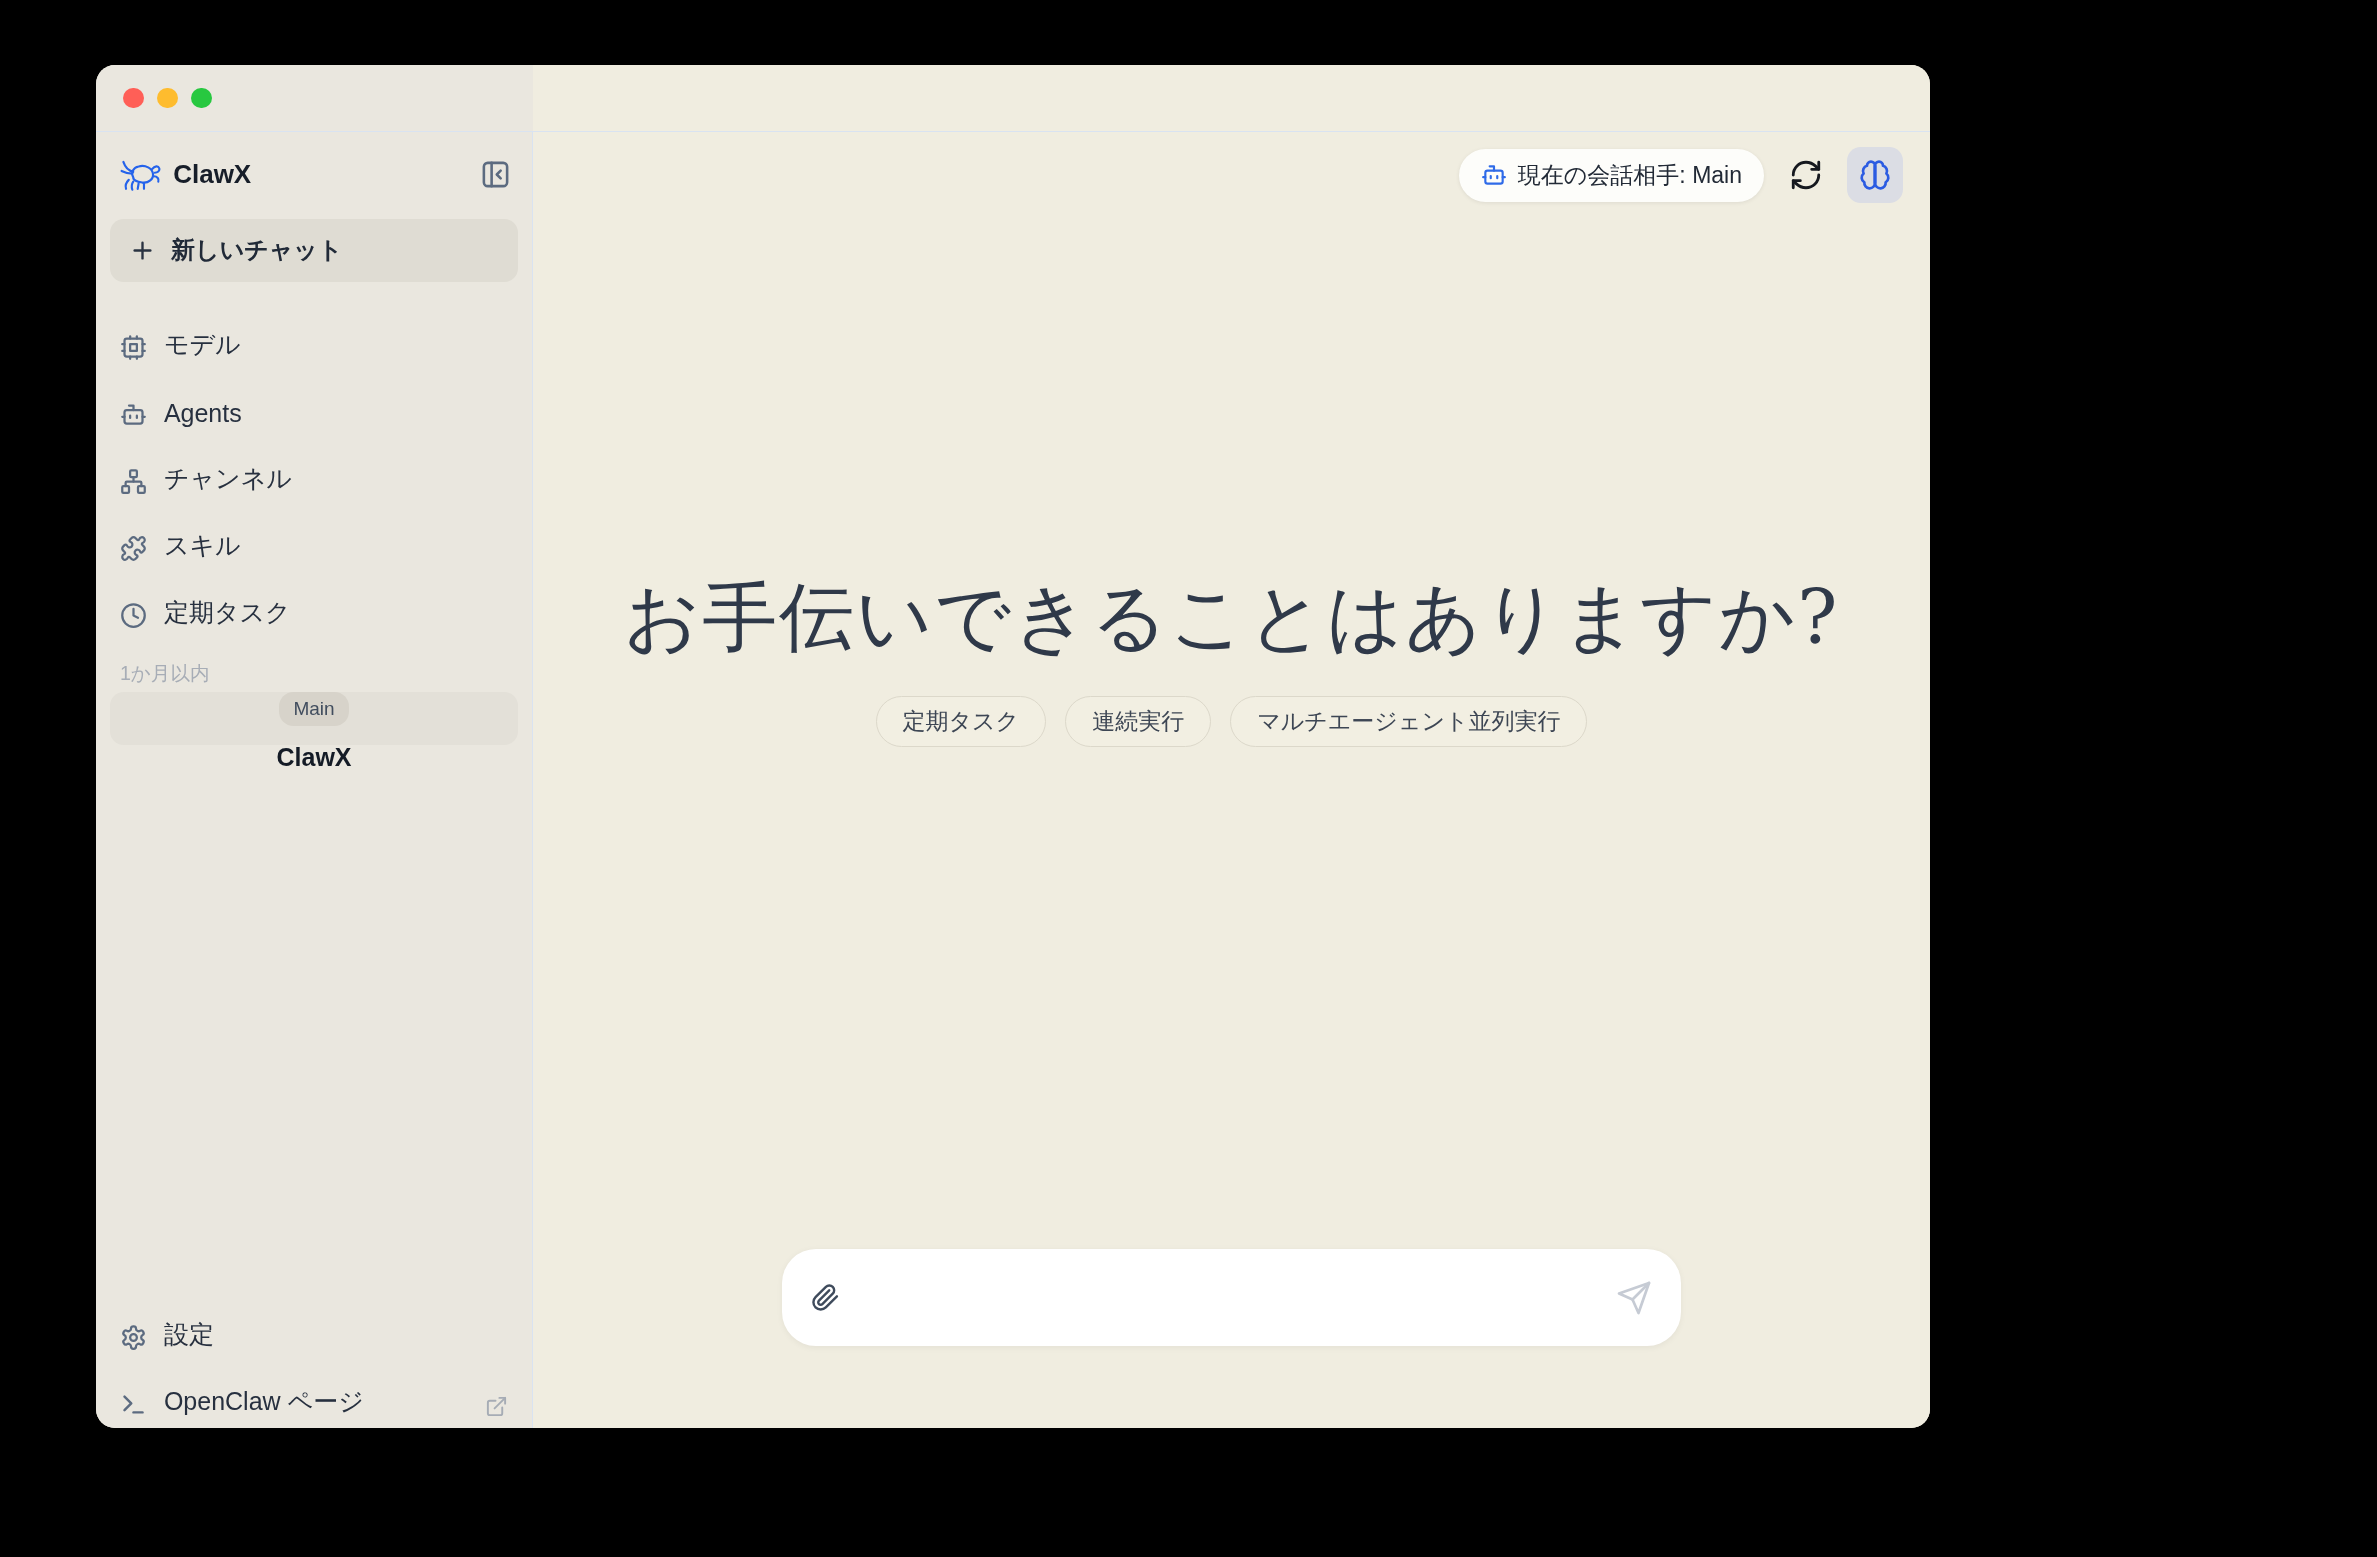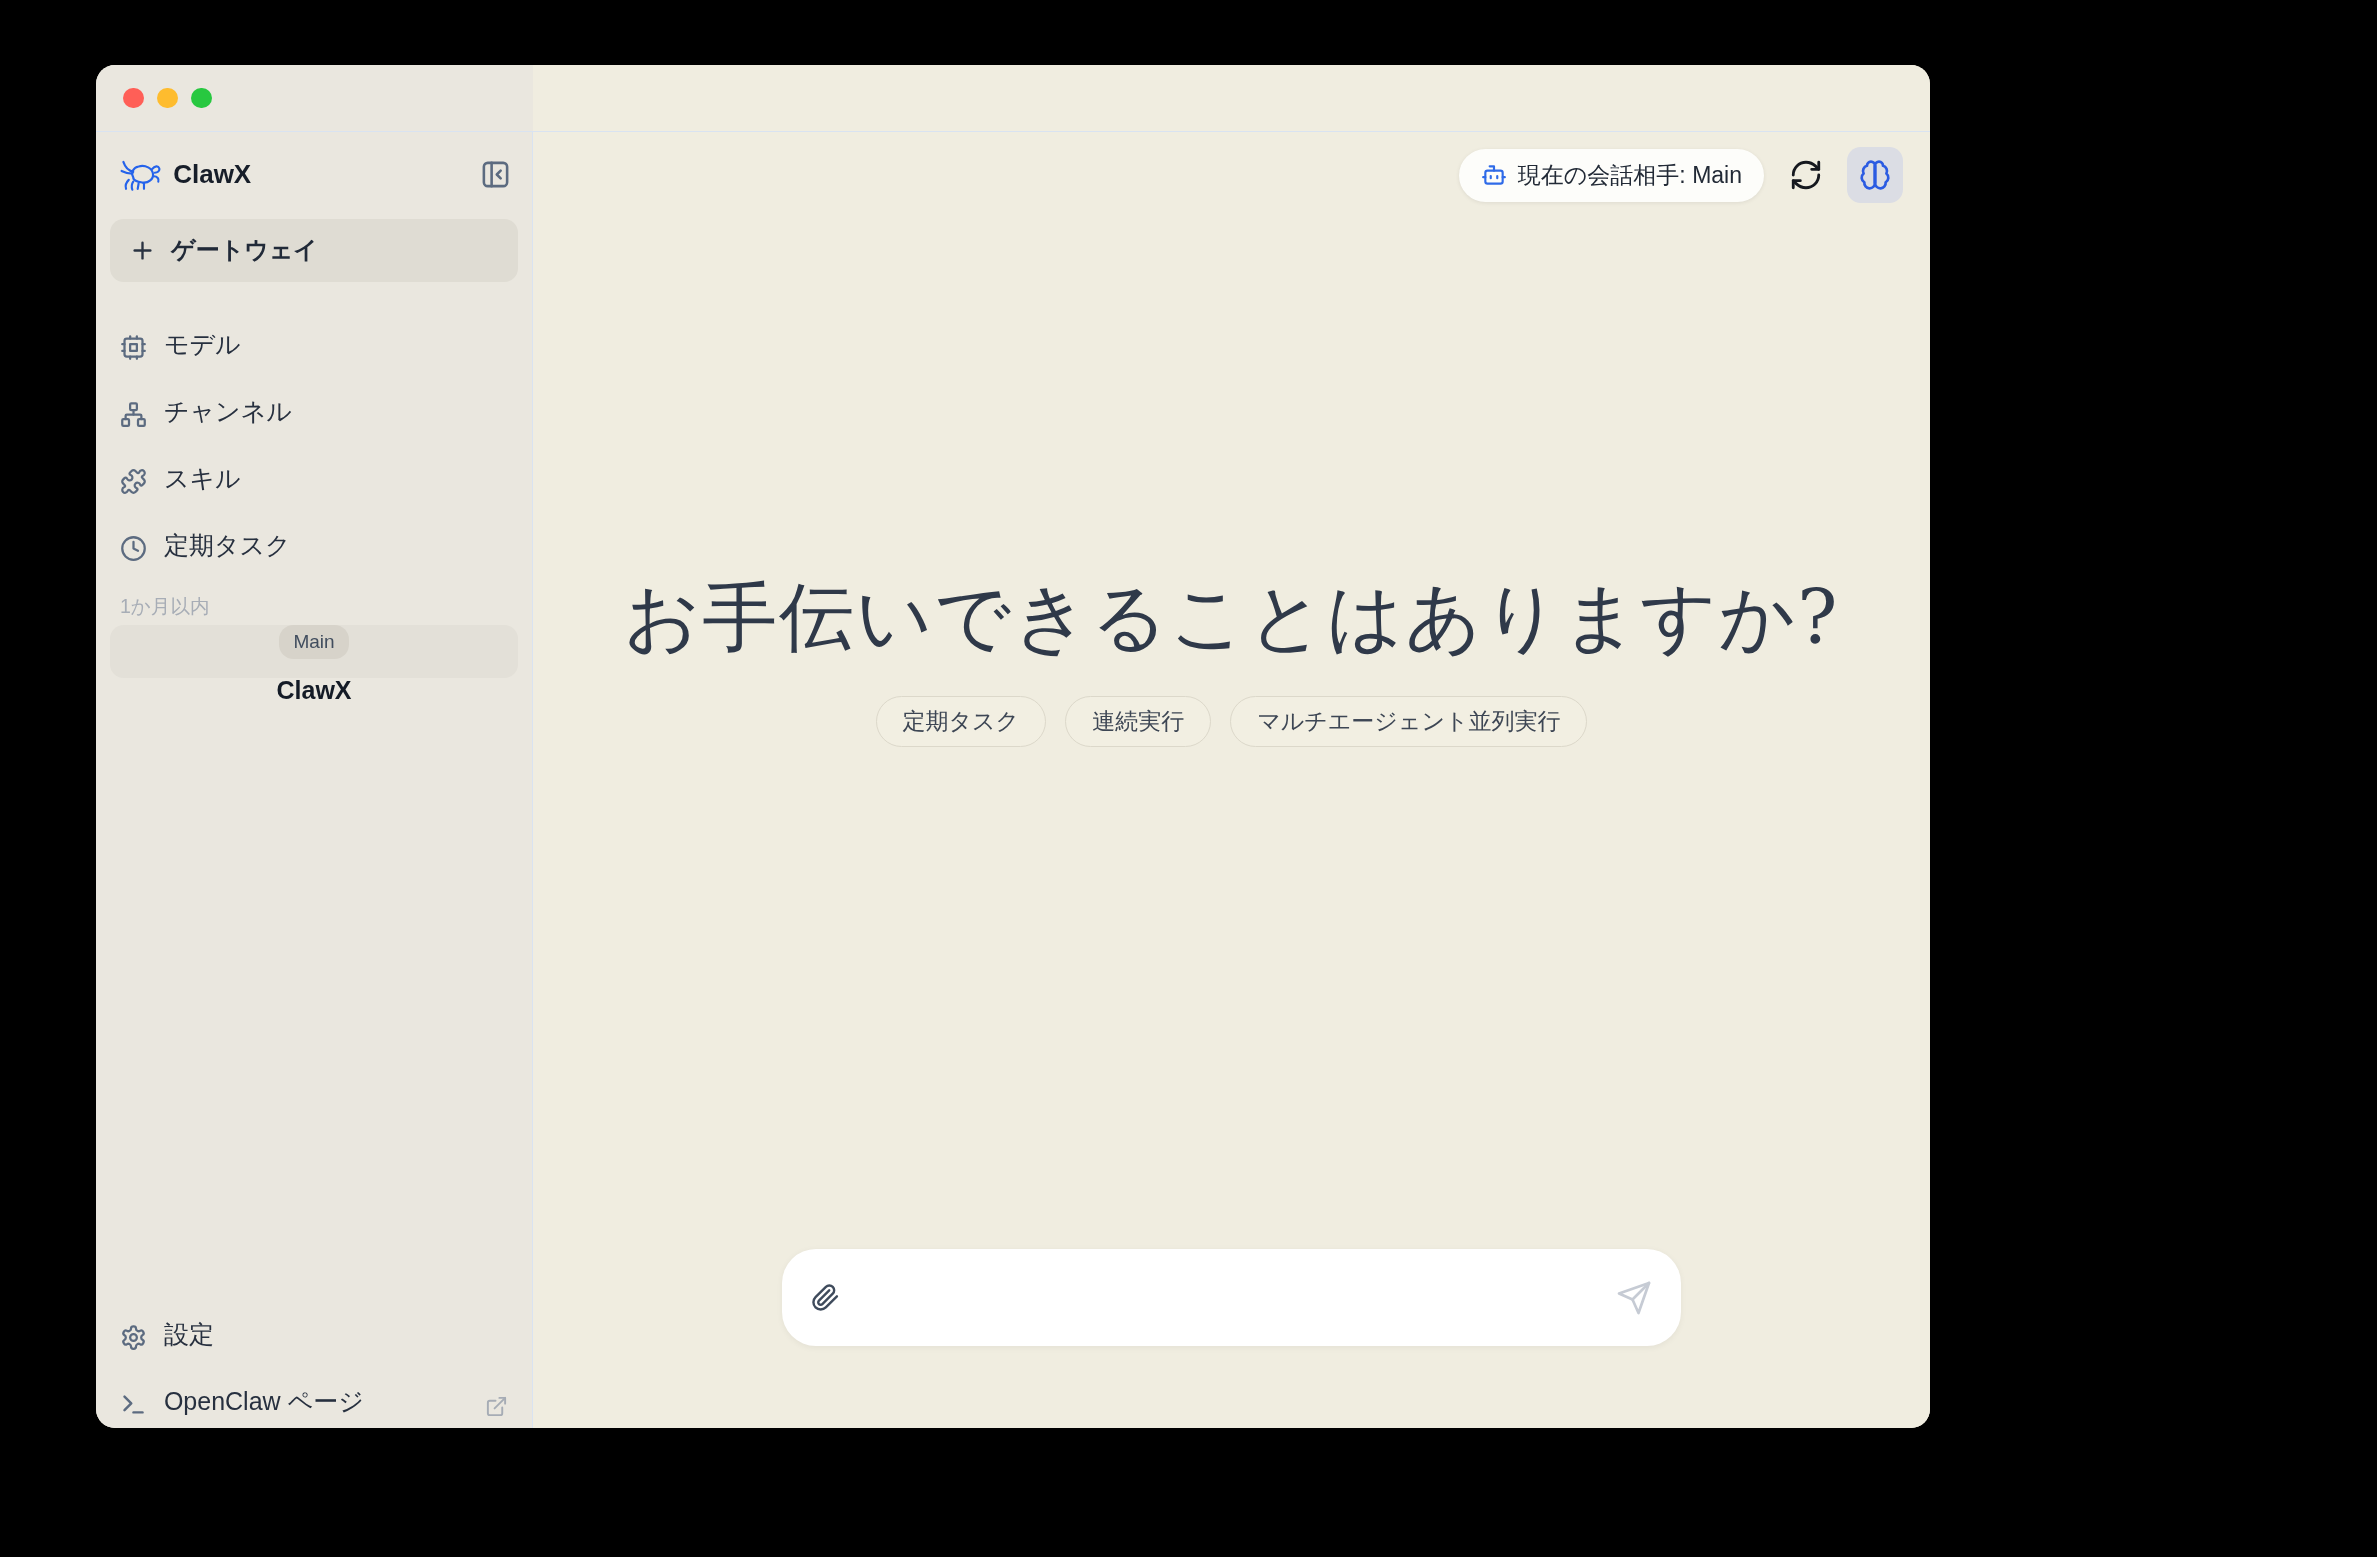--- a/index.html
+++ b/index.html
@@ -105,21 +105,21 @@
         </button>
       </div>
 
       <button class="new-chat">
         <span class="plus-wrap">
           <svg width="27" height="27" viewBox="0 0 24 24" fill="none" stroke="currentColor" stroke-width="2.1" stroke-linecap="round">
               <path d="M12 5v14"></path>
               <path d="M5 12h14"></path>
             </svg>
         </span>
-        <span>ゲートウェイ</span>
+        <span>新しいチャット</span>
       </button>
 
       <nav class="nav">
         <div class="nav-item">
           <span class="nav-icon">
             <svg width="27" height="27" viewBox="0 0 24 24" fill="none" stroke="currentColor" stroke-width="2" stroke-linecap="round" stroke-linejoin="round">
               <rect x="4" y="4" width="16" height="16" rx="2"></rect>
                 <rect x="9" y="9" width="6" height="6"></rect>
               <path d="M15 2v2"></path>
                 <path d="M15 20v2"></path>
@@ -129,20 +129,33 @@
                 <path d="M20 9h2"></path>
                 <path d="M9 2v2"></path>
                 <path d="M9 20v2"></path>
             </svg>
           </span>
           <span class="nav-label">モデル</span>
         </div>
         <div class="nav-item">
           <span class="nav-icon">
             <svg width="27" height="27" viewBox="0 0 24 24" fill="none" stroke="currentColor" stroke-width="2" stroke-linecap="round" stroke-linejoin="round">
+              <path d="M12 8V4H8"></path>
+                <rect width="16" height="12" x="4" y="8" rx="2"></rect>
+              <path d="M2 14h2"></path>
+                <path d="M20 14h2"></path>
+                <path d="M15 13v2"></path>
+                <path d="M9 13v2"></path>
+            </svg>
+          </span>
+          <span class="nav-label">Agents</span>
+        </div>
+        <div class="nav-item">
+          <span class="nav-icon">
+            <svg width="27" height="27" viewBox="0 0 24 24" fill="none" stroke="currentColor" stroke-width="2" stroke-linecap="round" stroke-linejoin="round">
               <rect x="16" y="16" width="6" height="6" rx="1"></rect>
                 <rect x="2" y="16" width="6" height="6" rx="1"></rect>
               <rect x="9" y="2" width="6" height="6" rx="1"></rect>
               <path d="M5 16v-3a1 1 0 0 1 1-1h12a1 1 0 0 1 1 1v3"></path>
                 <path d="M12 12V8"></path>
             </svg>
           </span>
           <span class="nav-label">チャンネル</span>
         </div>
         <div class="nav-item">

